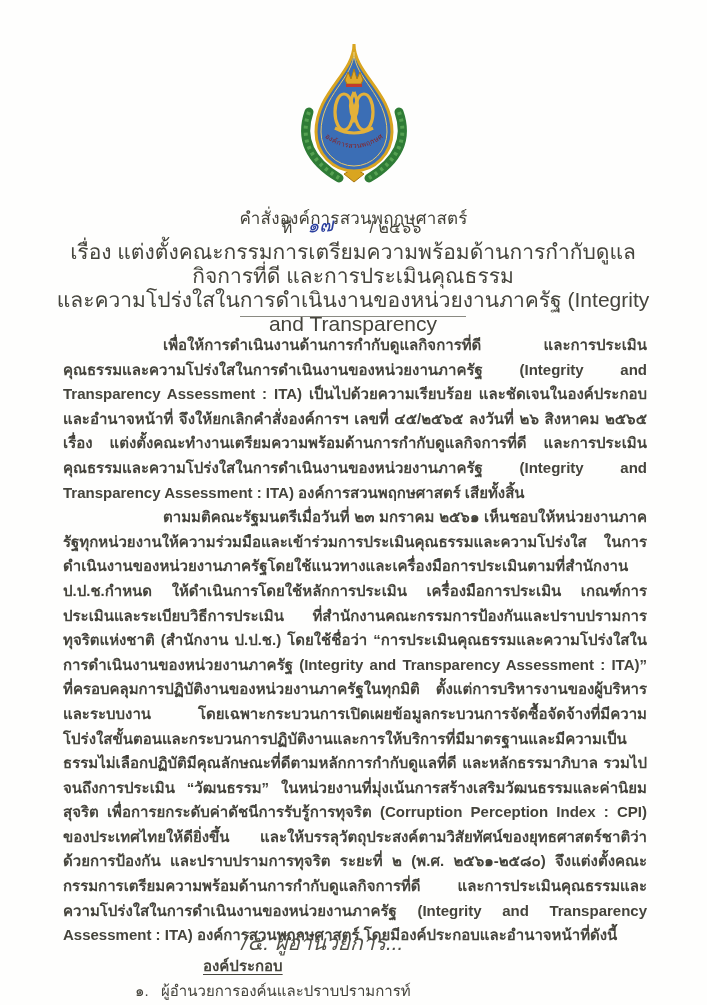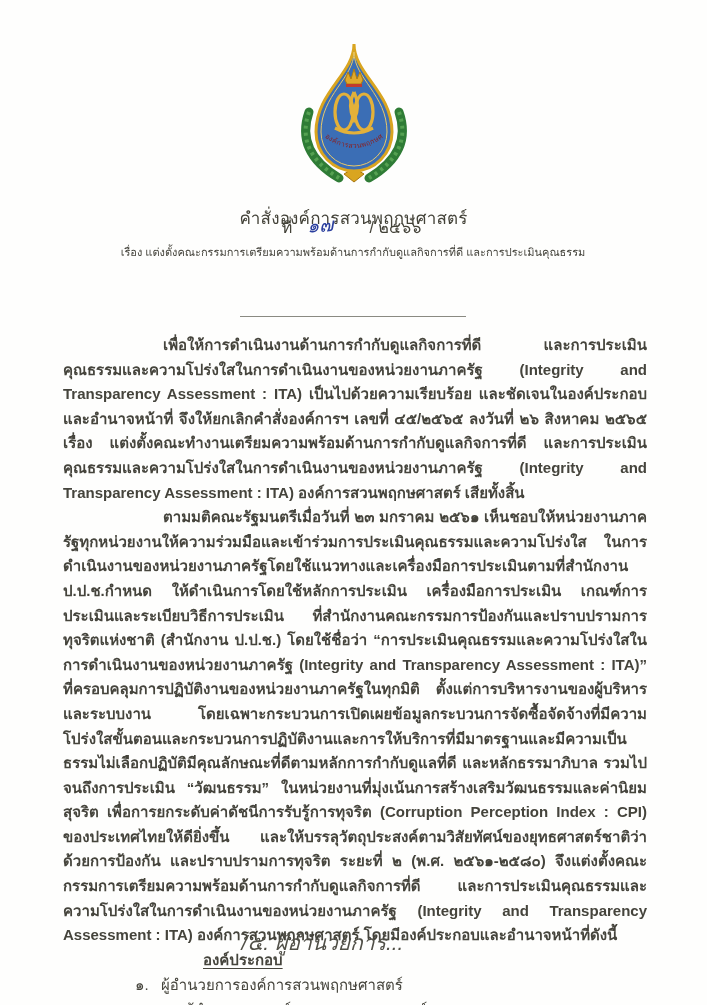--- a/index.html
+++ b/index.html
@@ -54,21 +54,21 @@
     padding: 0 8px 0 10px;
   }
   .doc-number .slash { padding: 0 4px 0 0; margin-left: 24px; }
 
   .subject {
     position: absolute;
     top: 240px;
     left: 53px;
     width: 600px;
     text-align: center;
-    font-size: 11px;
+    font-size: 21px;
     line-height: 24px;
     color: #45443c;
   }
 
   .head-rule {
     position: absolute;
     top: 316px;
     left: 240px;
     width: 226px;
     height: 0;
@@ -82,21 +82,21 @@
     left: 63px;
     width: 584px;
     font-size: 15px;
     line-height: 24.6px;
     text-align: justify;
     color: #45443c;
   }
   .body-text p { text-indent: 100px; font-weight: bold; }
 
   .section-heading {
-    margin: 0 0 0 40px;
+    margin: 6px 0 0 40px;
     text-decoration: underline;
     text-underline-offset: 3px;
     text-indent: 0;
   }
 
   .member-list { margin-left: 72px; }
   .member-row { display: flex; line-height: 25px; }
   .member-no { width: 26px; }
   .member-name { width: 280px; }
   .member-role { flex: 1; }
@@ -152,34 +152,35 @@
   <div class="doc-title">คำสั่งองค์การสวนพฤกษศาสตร์</div>
 
   <div class="doc-number">
     <span>ที่</span>
     <span class="hand">๑๗</span>
     <span class="slash">/ ๒๕๖๖</span>
   </div>
 
   <div class="subject">
     <div>เรื่อง แต่งตั้งคณะกรรมการเตรียมความพร้อมด้านการกำกับดูแลกิจการที่ดี และการประเมินคุณธรรม</div>
+    <div>และความโปร่งใสในการดำเนินงานของหน่วยงานภาครัฐ (Integrity and Transparency</div>
   </div>
 
   <div class="head-rule"></div>
 
   <div class="body-text">
     <p>เพื่อให้การดำเนินงานด้านการกำกับดูแลกิจการที่ดี และการประเมินคุณธรรมและความโปร่งใสในการดำเนินงานของหน่วยงานภาครัฐ (Integrity and Transparency Assessment : ITA) เป็นไปด้วยความเรียบร้อย และชัดเจนในองค์ประกอบและอำนาจหน้าที่ จึงให้ยกเลิกคำสั่งองค์การฯ เลขที่ ๔๕/๒๕๖๕ ลงวันที่ ๒๖ สิงหาคม ๒๕๖๕ เรื่อง แต่งตั้งคณะทำงานเตรียมความพร้อมด้านการกำกับดูแลกิจการที่ดี และการประเมินคุณธรรมและความโปร่งใสในการดำเนินงานของหน่วยงานภาครัฐ (Integrity and Transparency Assessment : ITA) องค์การสวนพฤกษศาสตร์ เสียทั้งสิ้น</p>
     <p>ตามมติคณะรัฐมนตรีเมื่อวันที่ ๒๓ มกราคม ๒๕๖๑ เห็นชอบให้หน่วยงานภาครัฐทุกหน่วยงานให้ความร่วมมือและเข้าร่วมการประเมินคุณธรรมและความโปร่งใส ในการดำเนินงานของหน่วยงานภาครัฐโดยใช้แนวทางและเครื่องมือการประเมินตามที่สำนักงาน ป.ป.ช.กำหนด ให้ดำเนินการโดยใช้หลักการประเมิน เครื่องมือการประเมิน เกณฑ์การประเมินและระเบียบวิธีการประเมิน ที่สำนักงานคณะกรรมการป้องกันและปราบปรามการทุจริตแห่งชาติ (สำนักงาน ป.ป.ช.) โดยใช้ชื่อว่า “การประเมินคุณธรรมและความโปร่งใสในการดำเนินงานของหน่วยงานภาครัฐ (Integrity and Transparency Assessment : ITA)” ที่ครอบคลุมการปฏิบัติงานของหน่วยงานภาครัฐในทุกมิติ ตั้งแต่การบริหารงานของผู้บริหารและระบบงาน โดยเฉพาะกระบวนการเปิดเผยข้อมูลกระบวนการจัดซื้อจัดจ้างที่มีความโปร่งใสขั้นตอนและกระบวนการปฏิบัติงานและการให้บริการที่มีมาตรฐานและมีความเป็นธรรมไม่เลือกปฏิบัติมีคุณลักษณะที่ดีตามหลักการกำกับดูแลที่ดี และหลักธรรมาภิบาล รวมไปจนถึงการประเมิน “วัฒนธรรม” ในหน่วยงานที่มุ่งเน้นการสร้างเสริมวัฒนธรรมและค่านิยมสุจริต เพื่อการยกระดับค่าดัชนีการรับรู้การทุจริต (Corruption Perception Index : CPI) ของประเทศไทยให้ดียิ่งขึ้น และให้บรรลุวัตถุประสงค์ตามวิสัยทัศน์ของยุทธศาสตร์ชาติว่าด้วยการป้องกัน และปราบปรามการทุจริต ระยะที่ ๒ (พ.ศ. ๒๕๖๑-๒๕๘๐) จึงแต่งตั้งคณะกรรมการเตรียมความพร้อมด้านการกำกับดูแลกิจการที่ดี และการประเมินคุณธรรมและความโปร่งใสในการดำเนินงานของหน่วยงานภาครัฐ (Integrity and Transparency Assessment : ITA) องค์การสวนพฤกษศาสตร์ โดยมีองค์ประกอบและอำนาจหน้าที่ดังนี้</p>
 
     <p class="section-heading">องค์ประกอบ</p>
 
     <div class="member-list">
       <div class="member-row">
         <span class="member-no">๑.</span>
-        <span class="member-name">ผู้อำนวยการองค์การสวนพฤกษศาสตร์</span>
+        <span class="member-name">ผู้อำนวยการองค์นและปราบปรามการท์</span>
       </div>
       <div class="member-row">
         <span class="member-no">๒.</span>
         <span class="member-name">รองผู้อำนวยการองค์การสวนพฤกษศาสตร์</span>
         <span class="member-role">กรรมการ</span>
       </div>
 
     </div>
   </div>
 

